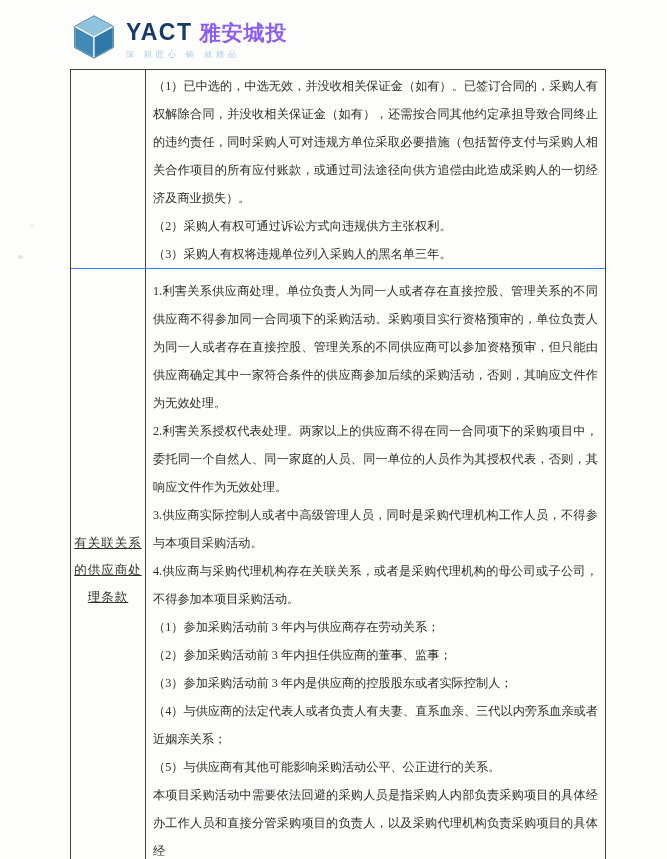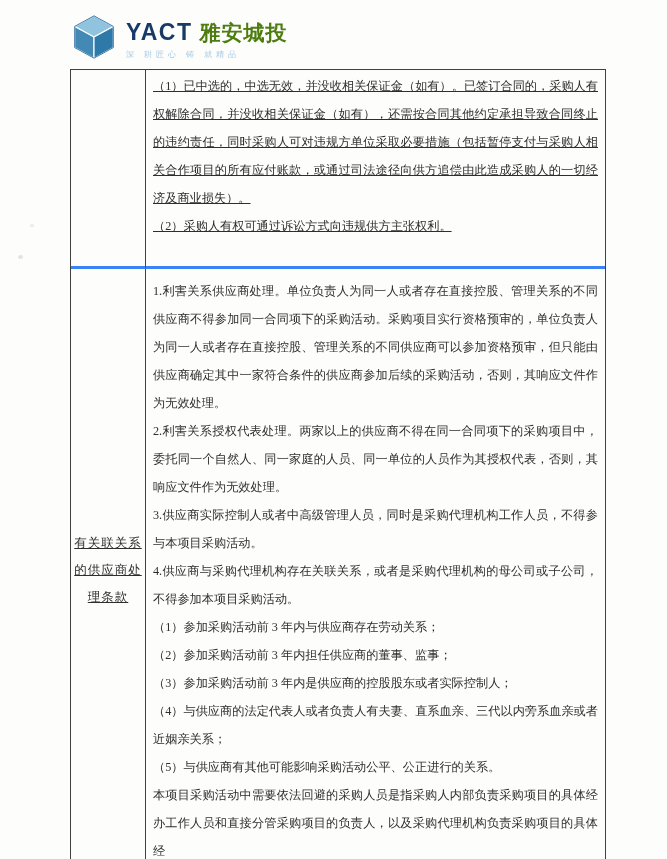--- a/index.html
+++ b/index.html
@@ -31,21 +31,21 @@
     white-space: nowrap;
   }
   .brand-en {
     font-size: 23px;
     letter-spacing: 1.5px;
     color: #173a66;
   }
   .brand-cn {
     font-size: 21px;
     margin-left: 7px;
-    color: #4d7c0f;
+    color: #8b5cf6;
     letter-spacing: 1px;
   }
   .tagline {
     margin-top: 2px;
     font-size: 8px;
     letter-spacing: 4px;
     color: #a9cbe3;
     filter: blur(0.4px);
     white-space: nowrap;
   }
@@ -64,21 +64,21 @@
     display: grid;
     grid-template-columns: 75px 1fr;
     grid-template-rows: 199px 1fr;
     background: #fdfdfc;
     color: #2e2e2e;
   }
   .cell { box-sizing: border-box; }
   .lbl-cell {
     border-right: 1px solid #414141;
   }
-  .row1 { border-bottom: 3px solid #3b82f6; text-decoration: underline; }
+  .row1 { border-bottom: 1px solid #3b82f6; }
   .body-cell {
     padding: 2px 7px 0 7px;
     font-size: 12.2px;
     line-height: 28px;
     text-align: justify;
     text-justify: inter-ideograph;
     overflow: hidden;
   }
   .body-cell.r2 { padding-top: 8px; }
   .body-cell p { margin: 0; }
@@ -121,20 +121,21 @@
 
   <div class="speck" style="left:18px;top:243px;width:5px;height:4px;opacity:.5"></div>
   <div class="speck" style="left:30px;top:212px;width:4px;height:3px;opacity:.35"></div>
 
   <div class="doc-table">
 
     <div class="cell lbl-cell row1"></div>
     <div class="cell body-cell row1">
       <p>（1）已中选的，中选无效，并没收相关保证金（如有）。已签订合同的，采购人有权解除合同，并没收相关保证金（如有），还需按合同其他约定承担导致合同终止的违约责任，同时采购人可对违规方单位采取必要措施（包括暂停支付与采购人相关合作项目的所有应付账款，或通过司法途径向供方追偿由此造成采购人的一切经济及商业损失）。</p>
       <p>（2）采购人有权可通过诉讼方式向违规供方主张权利。</p>
+      <p>（3）采购人有权将违规单位列入采购人的黑名单三年。</p>
     </div>
 
     <div class="cell lbl-cell r2">
       <div class="lbl-line">有关联关系</div>
       <div class="lbl-line">的供应商处</div>
       <div class="lbl-line">理条款</div>
     </div>
     <div class="cell body-cell r2">
       <p>1.利害关系供应商处理。单位负责人为同一人或者存在直接控股、管理关系的不同供应商不得参加同一合同项下的采购活动。采购项目实行资格预审的，单位负责人为同一人或者存在直接控股、管理关系的不同供应商可以参加资格预审，但只能由供应商确定其中一家符合条件的供应商参加后续的采购活动，否则，其响应文件作为无效处理。</p>
       <p>2.利害关系授权代表处理。两家以上的供应商不得在同一合同项下的采购项目中，委托同一个自然人、同一家庭的人员、同一单位的人员作为其授权代表，否则，其响应文件作为无效处理。</p>

